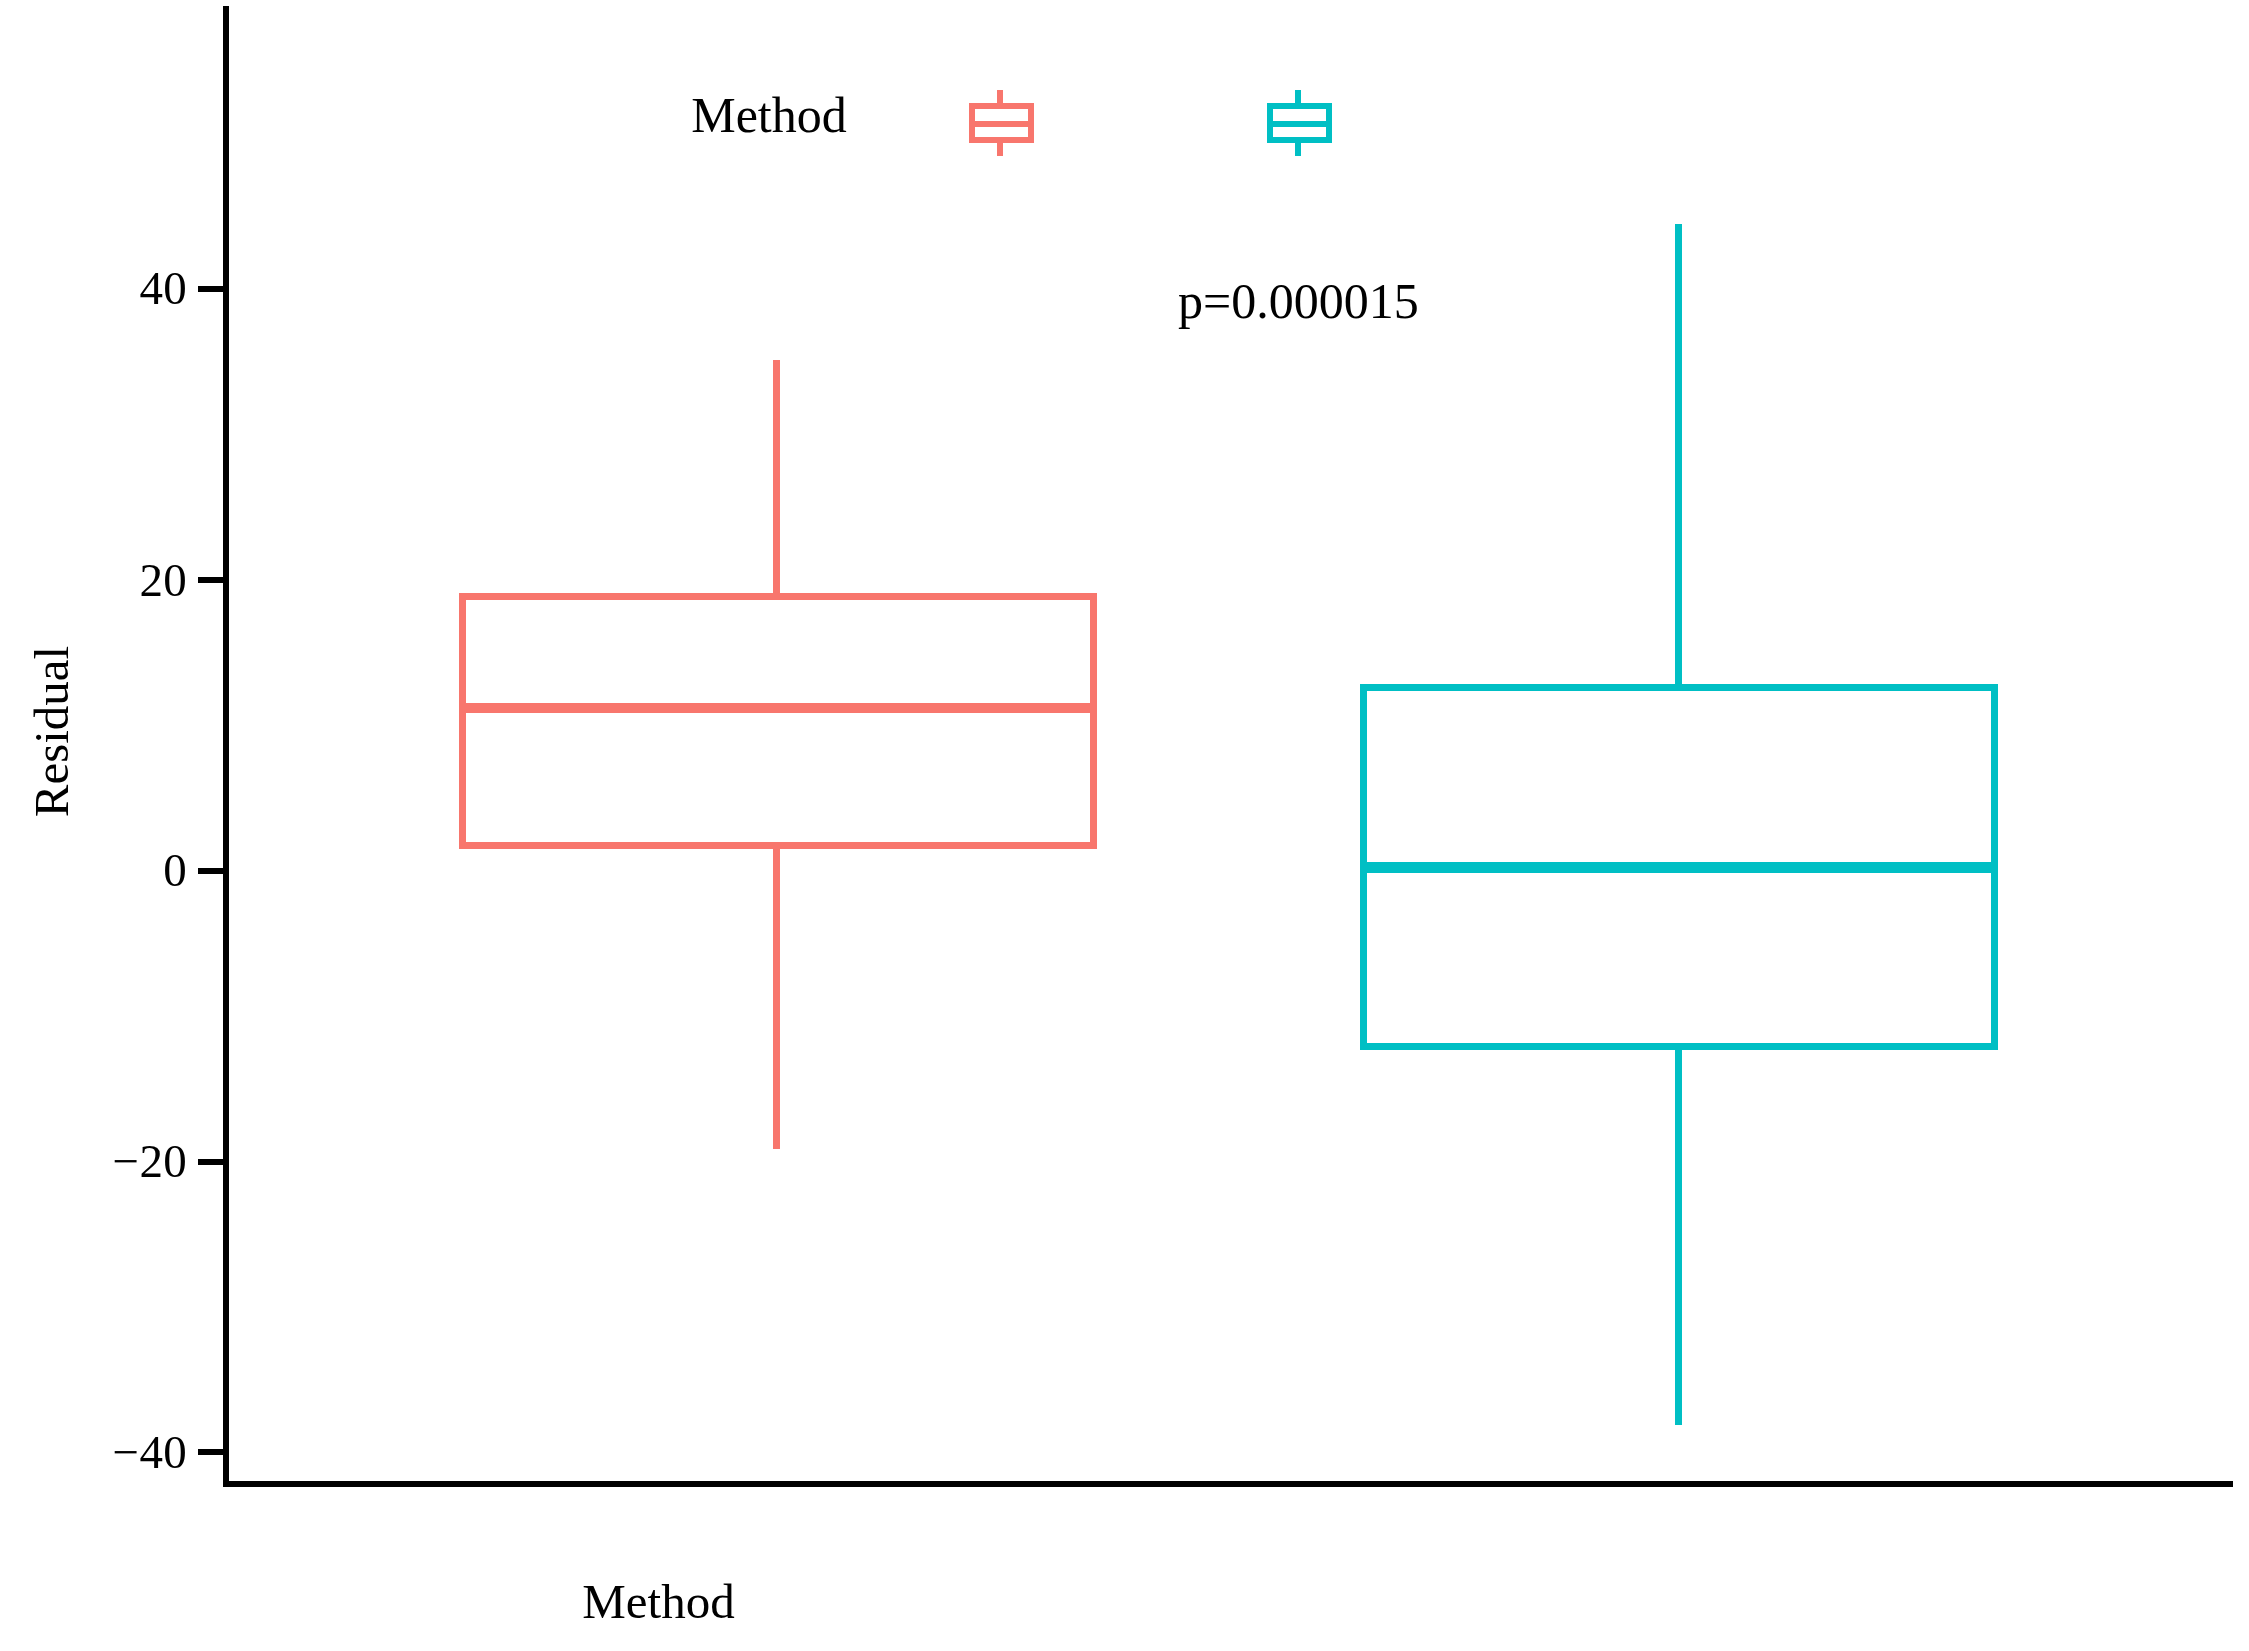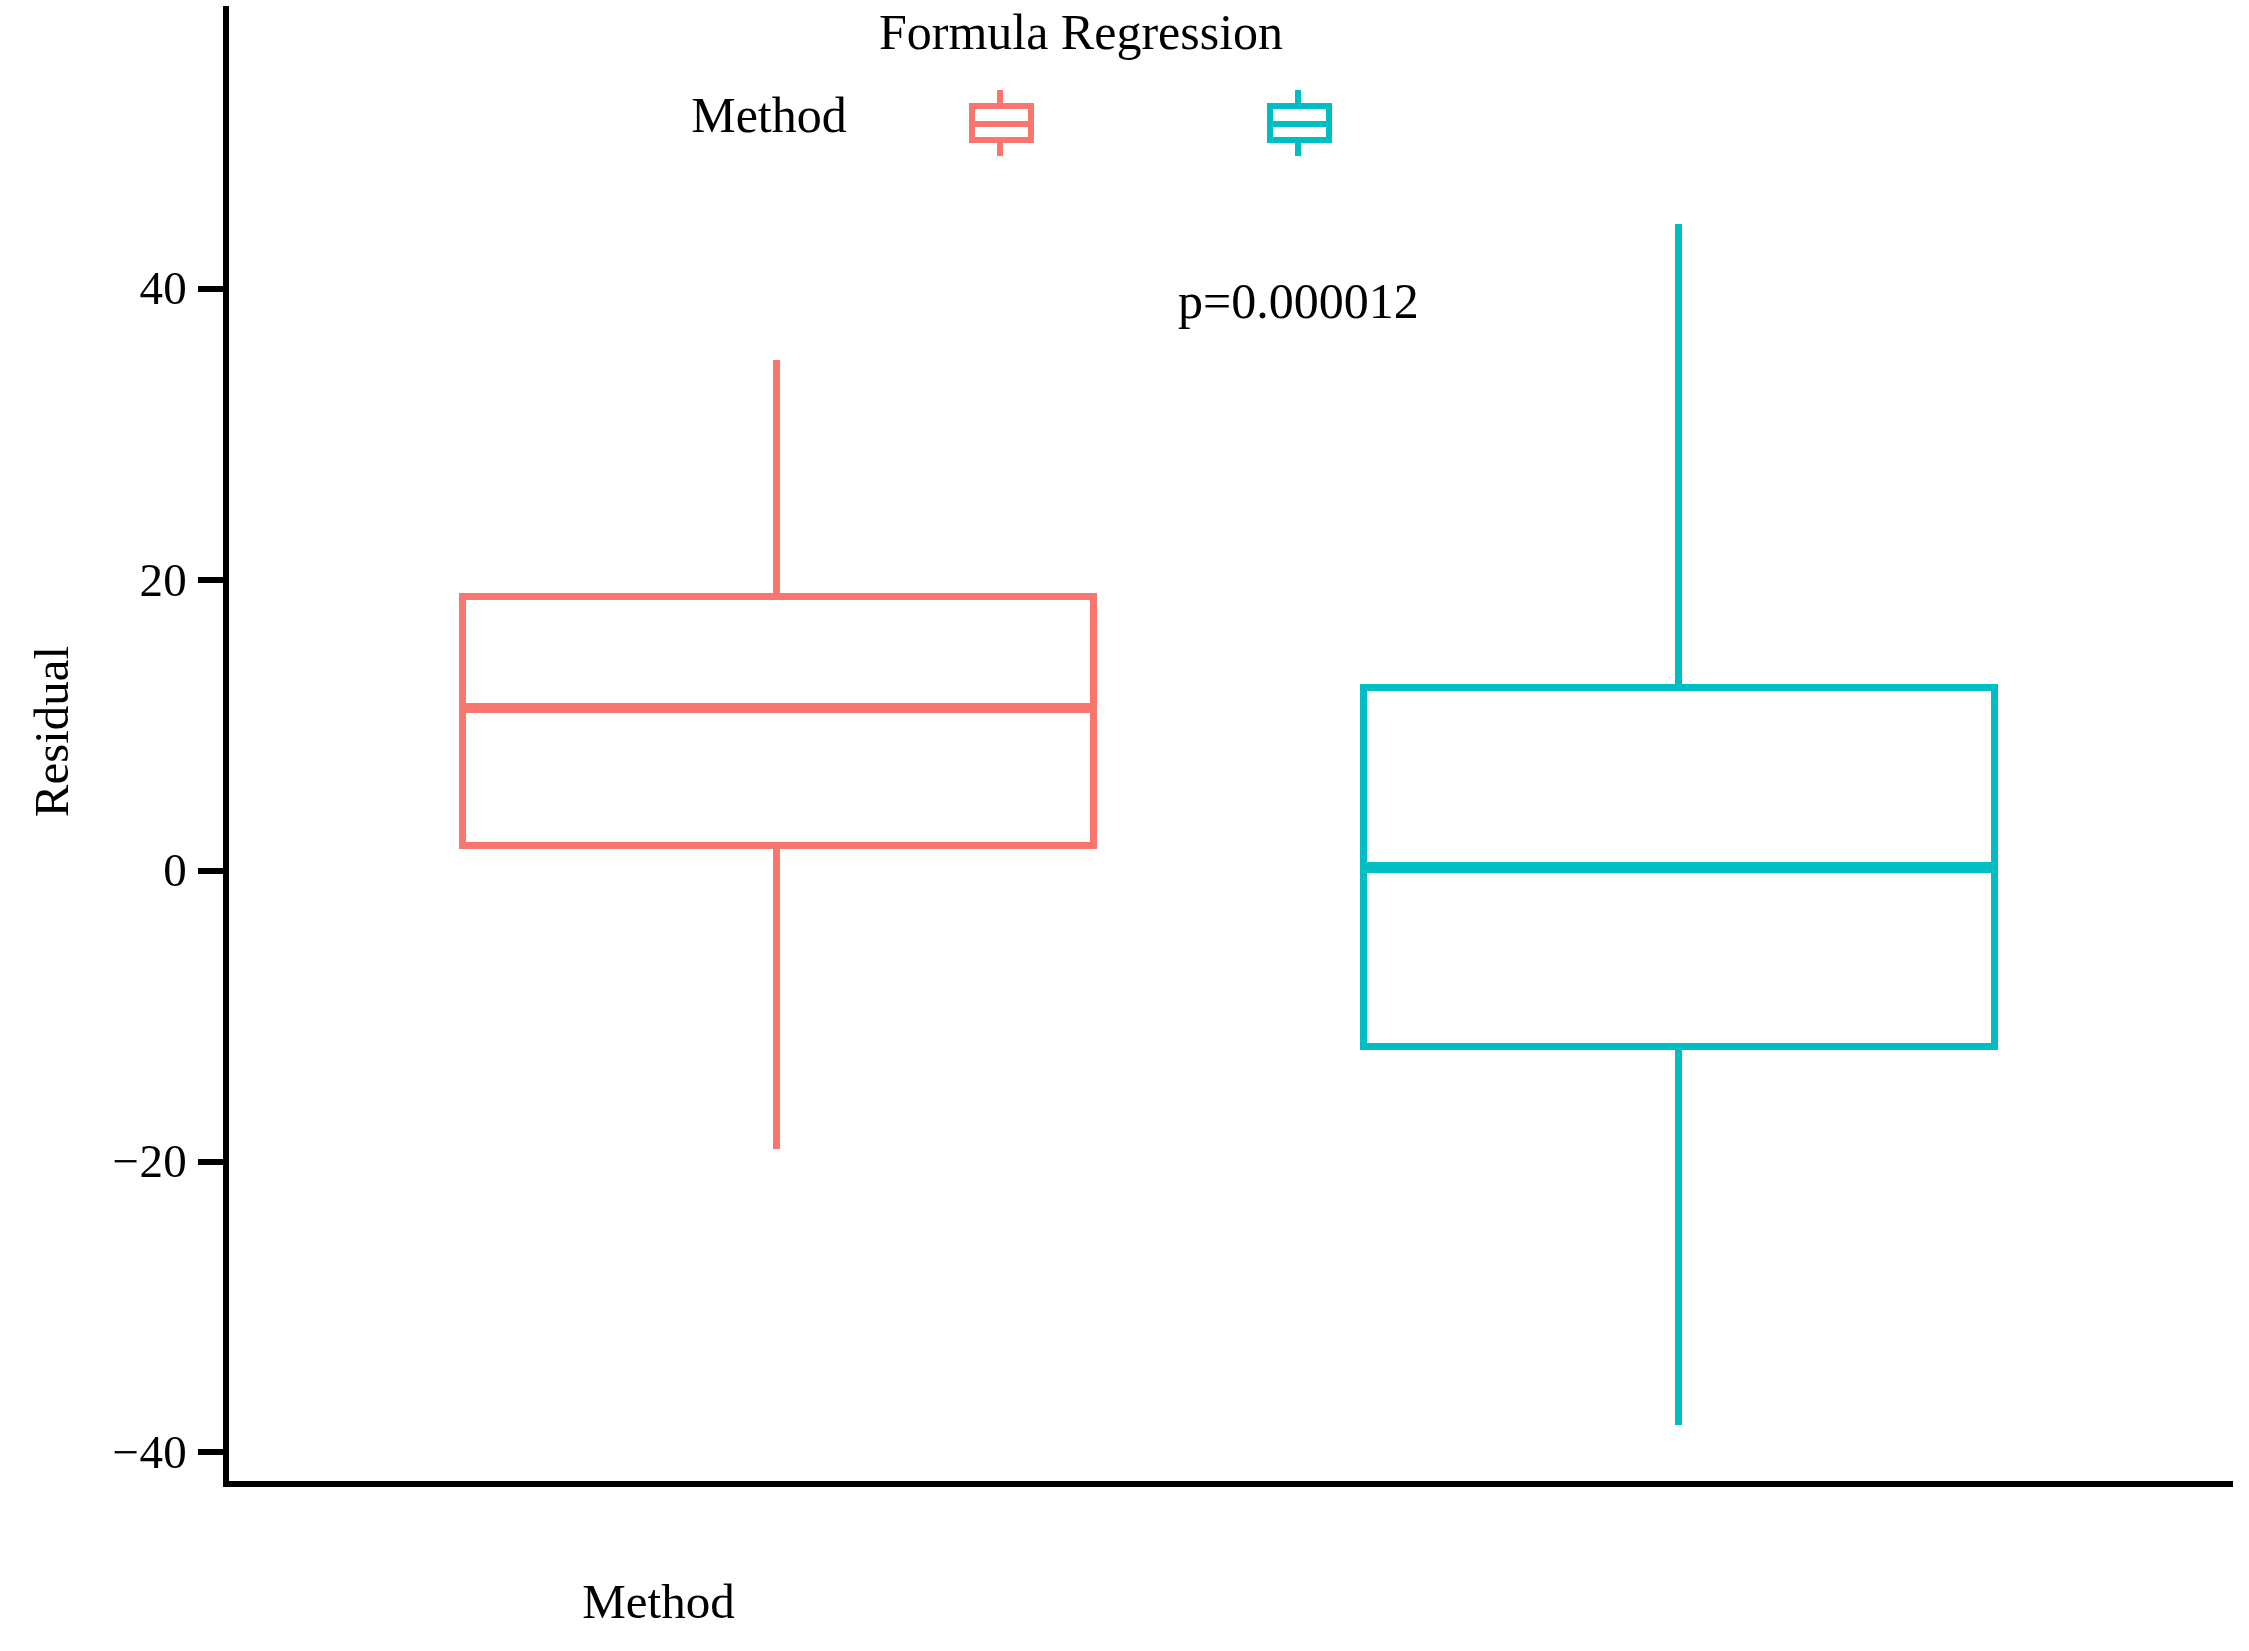--- a/index.html
+++ b/index.html
@@ -39,39 +39,38 @@
 
   
   #pvalue{position:absolute;left:1178px;top:276px;font-size:50px;line-height:50px;white-space:nowrap;}
 </style>
 </head>
 <body>
 
 <div id="stage">
 
   <div id="legend">
-    <div id="legend-title">Formula Regression</div>
     <div id="legend-row-label">Method</div>
 
     <div class="legend-key" style="left:298px;">
       <div class="lk-w-top" style="background:#F8766D;"></div>
       <div class="lk-box" style="border:6.2px solid #F8766D;"></div>
       <div class="lk-med" style="background:#F8766D;"></div>
       <div class="lk-w-bot" style="background:#F8766D;"></div>
     </div>
 
     <div class="legend-key" style="left:596px;">
       <div class="lk-w-top" style="background:#00BFC4;"></div>
       <div class="lk-box" style="border:6.2px solid #00BFC4;"></div>
       <div class="lk-med" style="background:#00BFC4;"></div>
       <div class="lk-w-bot" style="background:#00BFC4;"></div>
     </div>
   </div>
 
-  <div id="pvalue">p=0.000012</div>
+  <div id="pvalue">p=0.000015</div>
 
   <div class="axis-line" id="y-axis"></div>
   <div class="axis-line" id="x-axis"></div>
 
   <div id="y-axis-title">Residual</div>
   <div id="x-axis-title">Method</div>
 
   <div class="y-tick" style="top:286px;"></div>
   <div class="y-tick-label" style="top:265px;width:194px;left:-7px;">40</div>
 

